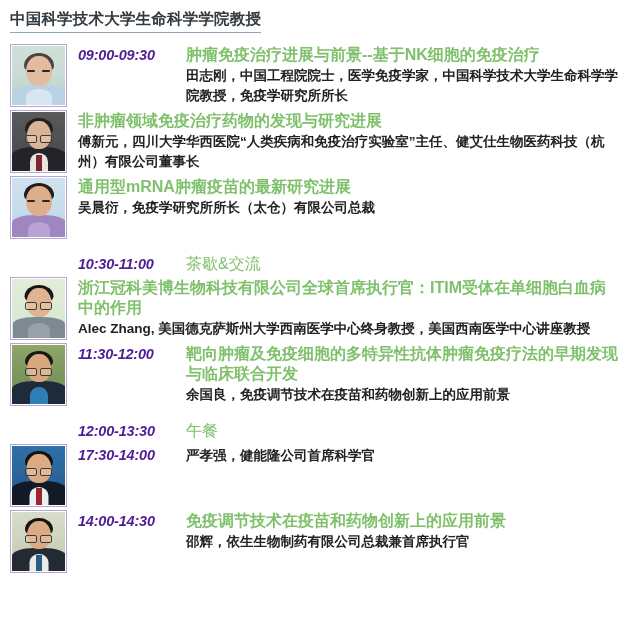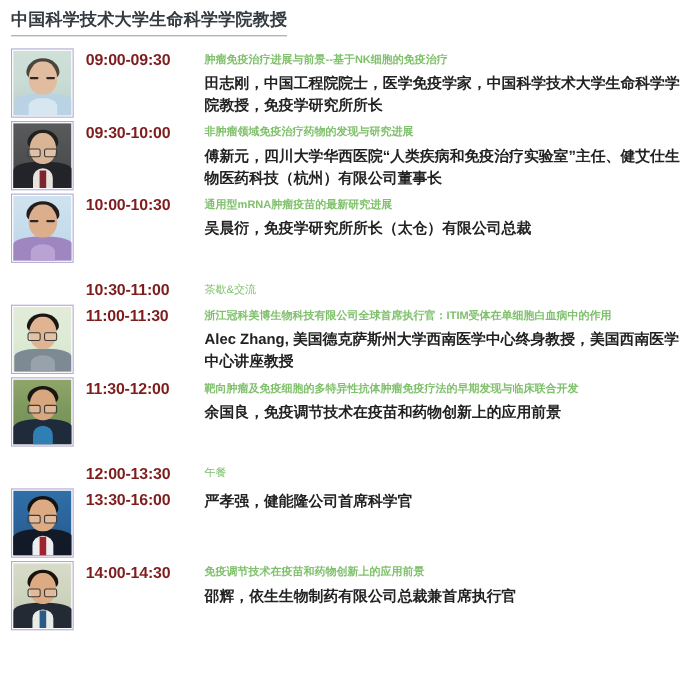--- a/index.html
+++ b/index.html
@@ -123,31 +123,32 @@
     display: flex;
     align-items: flex-start;
     padding-top: 4px;
     min-width: 0;
   }
   .time {
     flex: 0 0 108px;
     width: 108px;
     font-size: 14.5px;
     font-weight: bold;
-    color: #7f1d1d;
+    color: #4c1d95;
     letter-spacing: -0.2px;
     line-height: 20px;
     white-space: nowrap;
+    font-style: italic;
   }
   .details {
     flex: 1 1 auto;
     min-width: 0;
   }
   .talk-title {
-    font-size: 10px;
+    font-size: 16px;
     font-weight: bold;
     color: #7fc06b;
     line-height: 20px;
   }
   .speaker {
     font-size: 13.5px;
     font-weight: bold;
     color: #222222;
     line-height: 20px;
     margin-top: 1px;
@@ -199,21 +200,20 @@
               <div class="p-tie" style="height:16px;background:#7d2430"></div>
               <div class="p-hair" style="width:28px;height:18px;top:6px;background:#20201f"></div>
               <div class="p-head" style="width:24px;height:28px;top:9px;background:#d9b495"></div>
               <div class="p-glass" style="width:10px;left:13px;top:23px"></div>
               <div class="p-glass" style="width:10px;right:13px;top:23px"></div>
             </div>
           </div>
         </div>
       </div>
       <div class="row-body">
-        <div class="time">09:30-10:00</div>
         <div class="details">
           <div class="talk-title">非肿瘤领域免疫治疗药物的发现与研究进展</div>
           <div class="speaker">傅新元，四川大学华西医院“人类疾病和免疫治疗实验室”主任、健艾仕生物医药科技（杭州）有限公司董事长</div>
         </div>
       </div>
     </div>
     <div class="agenda-row">
       <div class="avatar-cell">
         <div class="avatar">
           <div class="avatar-inner">
@@ -223,21 +223,20 @@
               <div class="p-shirt" style="width:22px;height:15px;background:#b9a3d4"></div>
               <div class="p-hair" style="width:30px;height:19px;top:5px;background:#221d1a"></div>
               <div class="p-head" style="width:26px;height:30px;top:8px;background:#dcae8b"></div>
               <div class="p-brow" style="width:8px;left:15px;top:22px"></div>
               <div class="p-brow" style="width:8px;right:15px;top:22px"></div>
             </div>
           </div>
         </div>
       </div>
       <div class="row-body">
-        <div class="time">10:00-10:30</div>
         <div class="details">
           <div class="talk-title">通用型mRNA肿瘤疫苗的最新研究进展</div>
           <div class="speaker">吴晨衍，免疫学研究所所长（太仓）有限公司总裁</div>
         </div>
       </div>
     </div>
     <div class="agenda-row row-break">
       <div class="spacer-cell"></div>
       <div class="row-body">
         <div class="time">10:30-11:00</div>
@@ -256,21 +255,20 @@
               <div class="p-shirt" style="width:22px;height:15px;background:#97a2aa"></div>
               <div class="p-hair" style="width:29px;height:18px;top:6px;background:#191512"></div>
               <div class="p-head" style="width:25px;height:29px;top:9px;background:#e0b491"></div>
               <div class="p-glass" style="width:10px;left:13px;top:23px"></div>
               <div class="p-glass" style="width:10px;right:13px;top:23px"></div>
             </div>
           </div>
         </div>
       </div>
       <div class="row-body">
-        <div class="time">11:00-11:30</div>
         <div class="details">
           <div class="talk-title">浙江冠科美博生物科技有限公司全球首席执行官：ITIM受体在单细胞白血病中的作用</div>
           <div class="speaker">Alec Zhang, 美国德克萨斯州大学西南医学中心终身教授，美国西南医学中心讲座教授</div>
         </div>
       </div>
     </div>
     <div class="agenda-row">
       <div class="avatar-cell">
         <div class="avatar">
           <div class="avatar-inner">
@@ -314,21 +312,21 @@
               <div class="p-tie" style="height:17px;background:#9e2430"></div>
               <div class="p-hair" style="width:28px;height:18px;top:5px;background:#16120f"></div>
               <div class="p-head" style="width:25px;height:29px;top:8px;background:#dcab84"></div>
               <div class="p-glass" style="width:10px;left:13px;top:22px"></div>
               <div class="p-glass" style="width:10px;right:13px;top:22px"></div>
             </div>
           </div>
         </div>
       </div>
       <div class="row-body">
-        <div class="time">13:30-16:00</div>
+        <div class="time">17:30-14:00</div>
         <div class="details">
           <div class="speaker">严孝强，健能隆公司首席科学官</div>
         </div>
       </div>
     </div>
     <div class="agenda-row">
       <div class="avatar-cell">
         <div class="avatar">
           <div class="avatar-inner">
             <div class="portrait">

